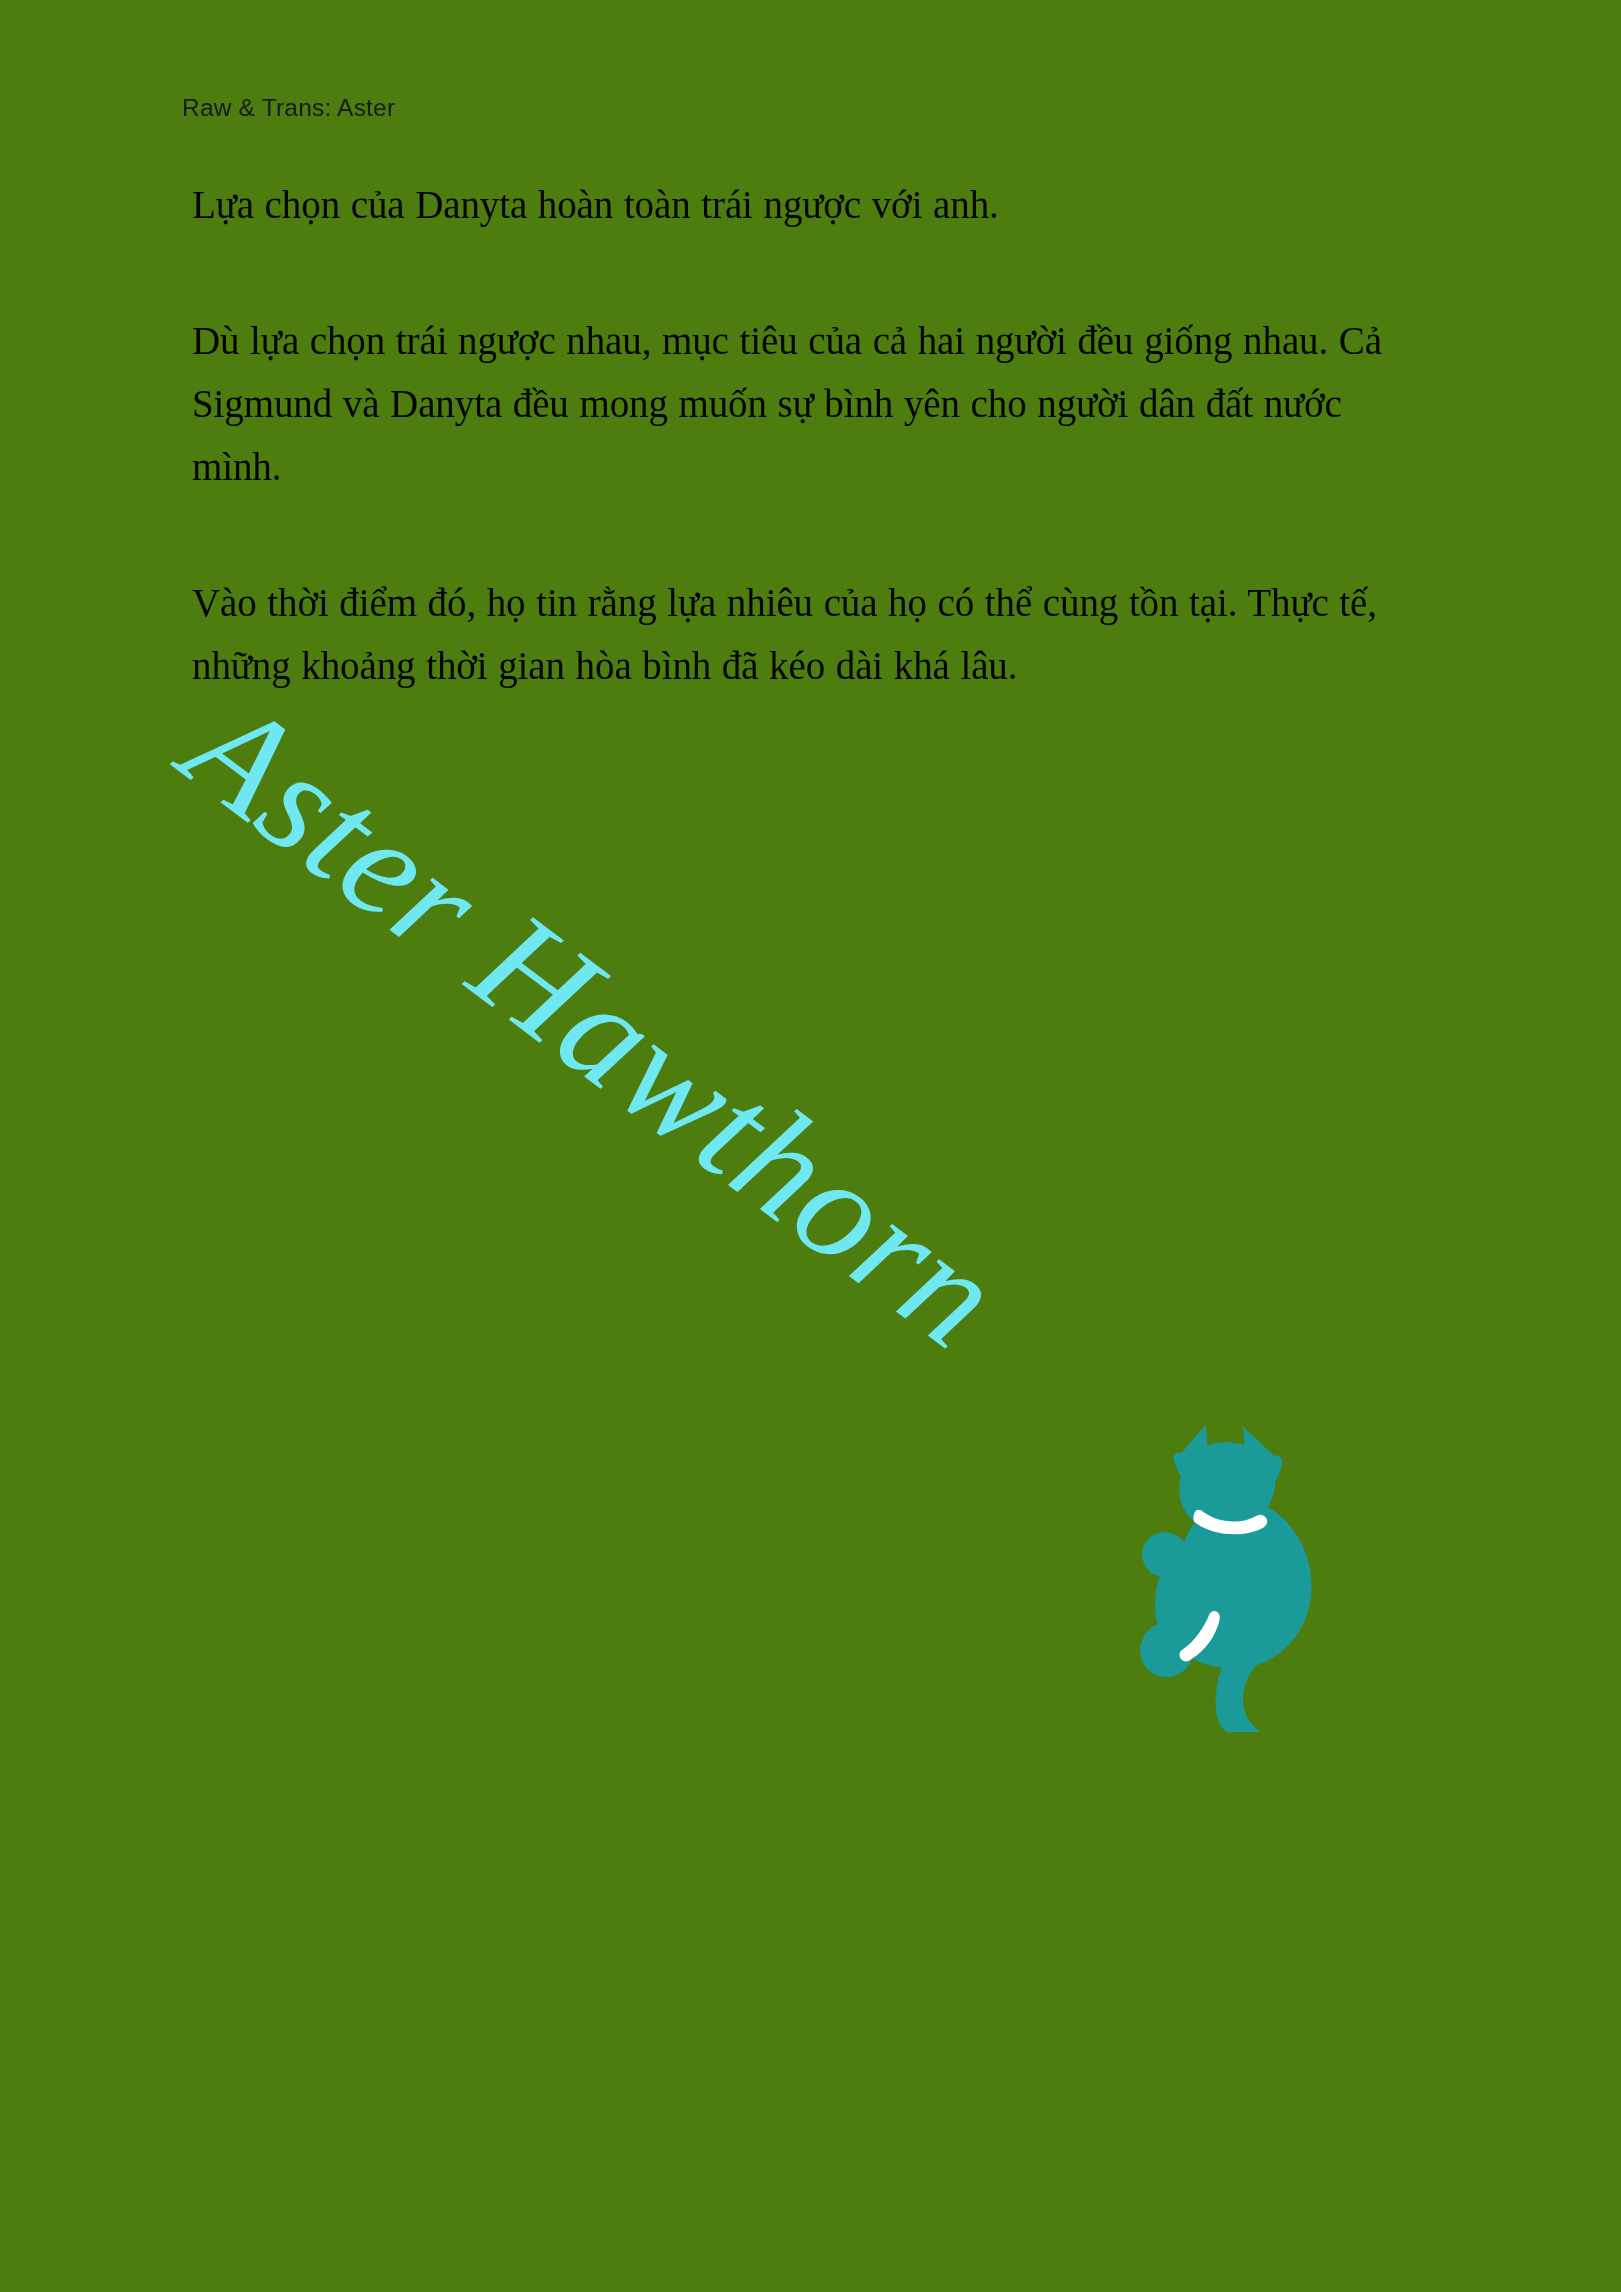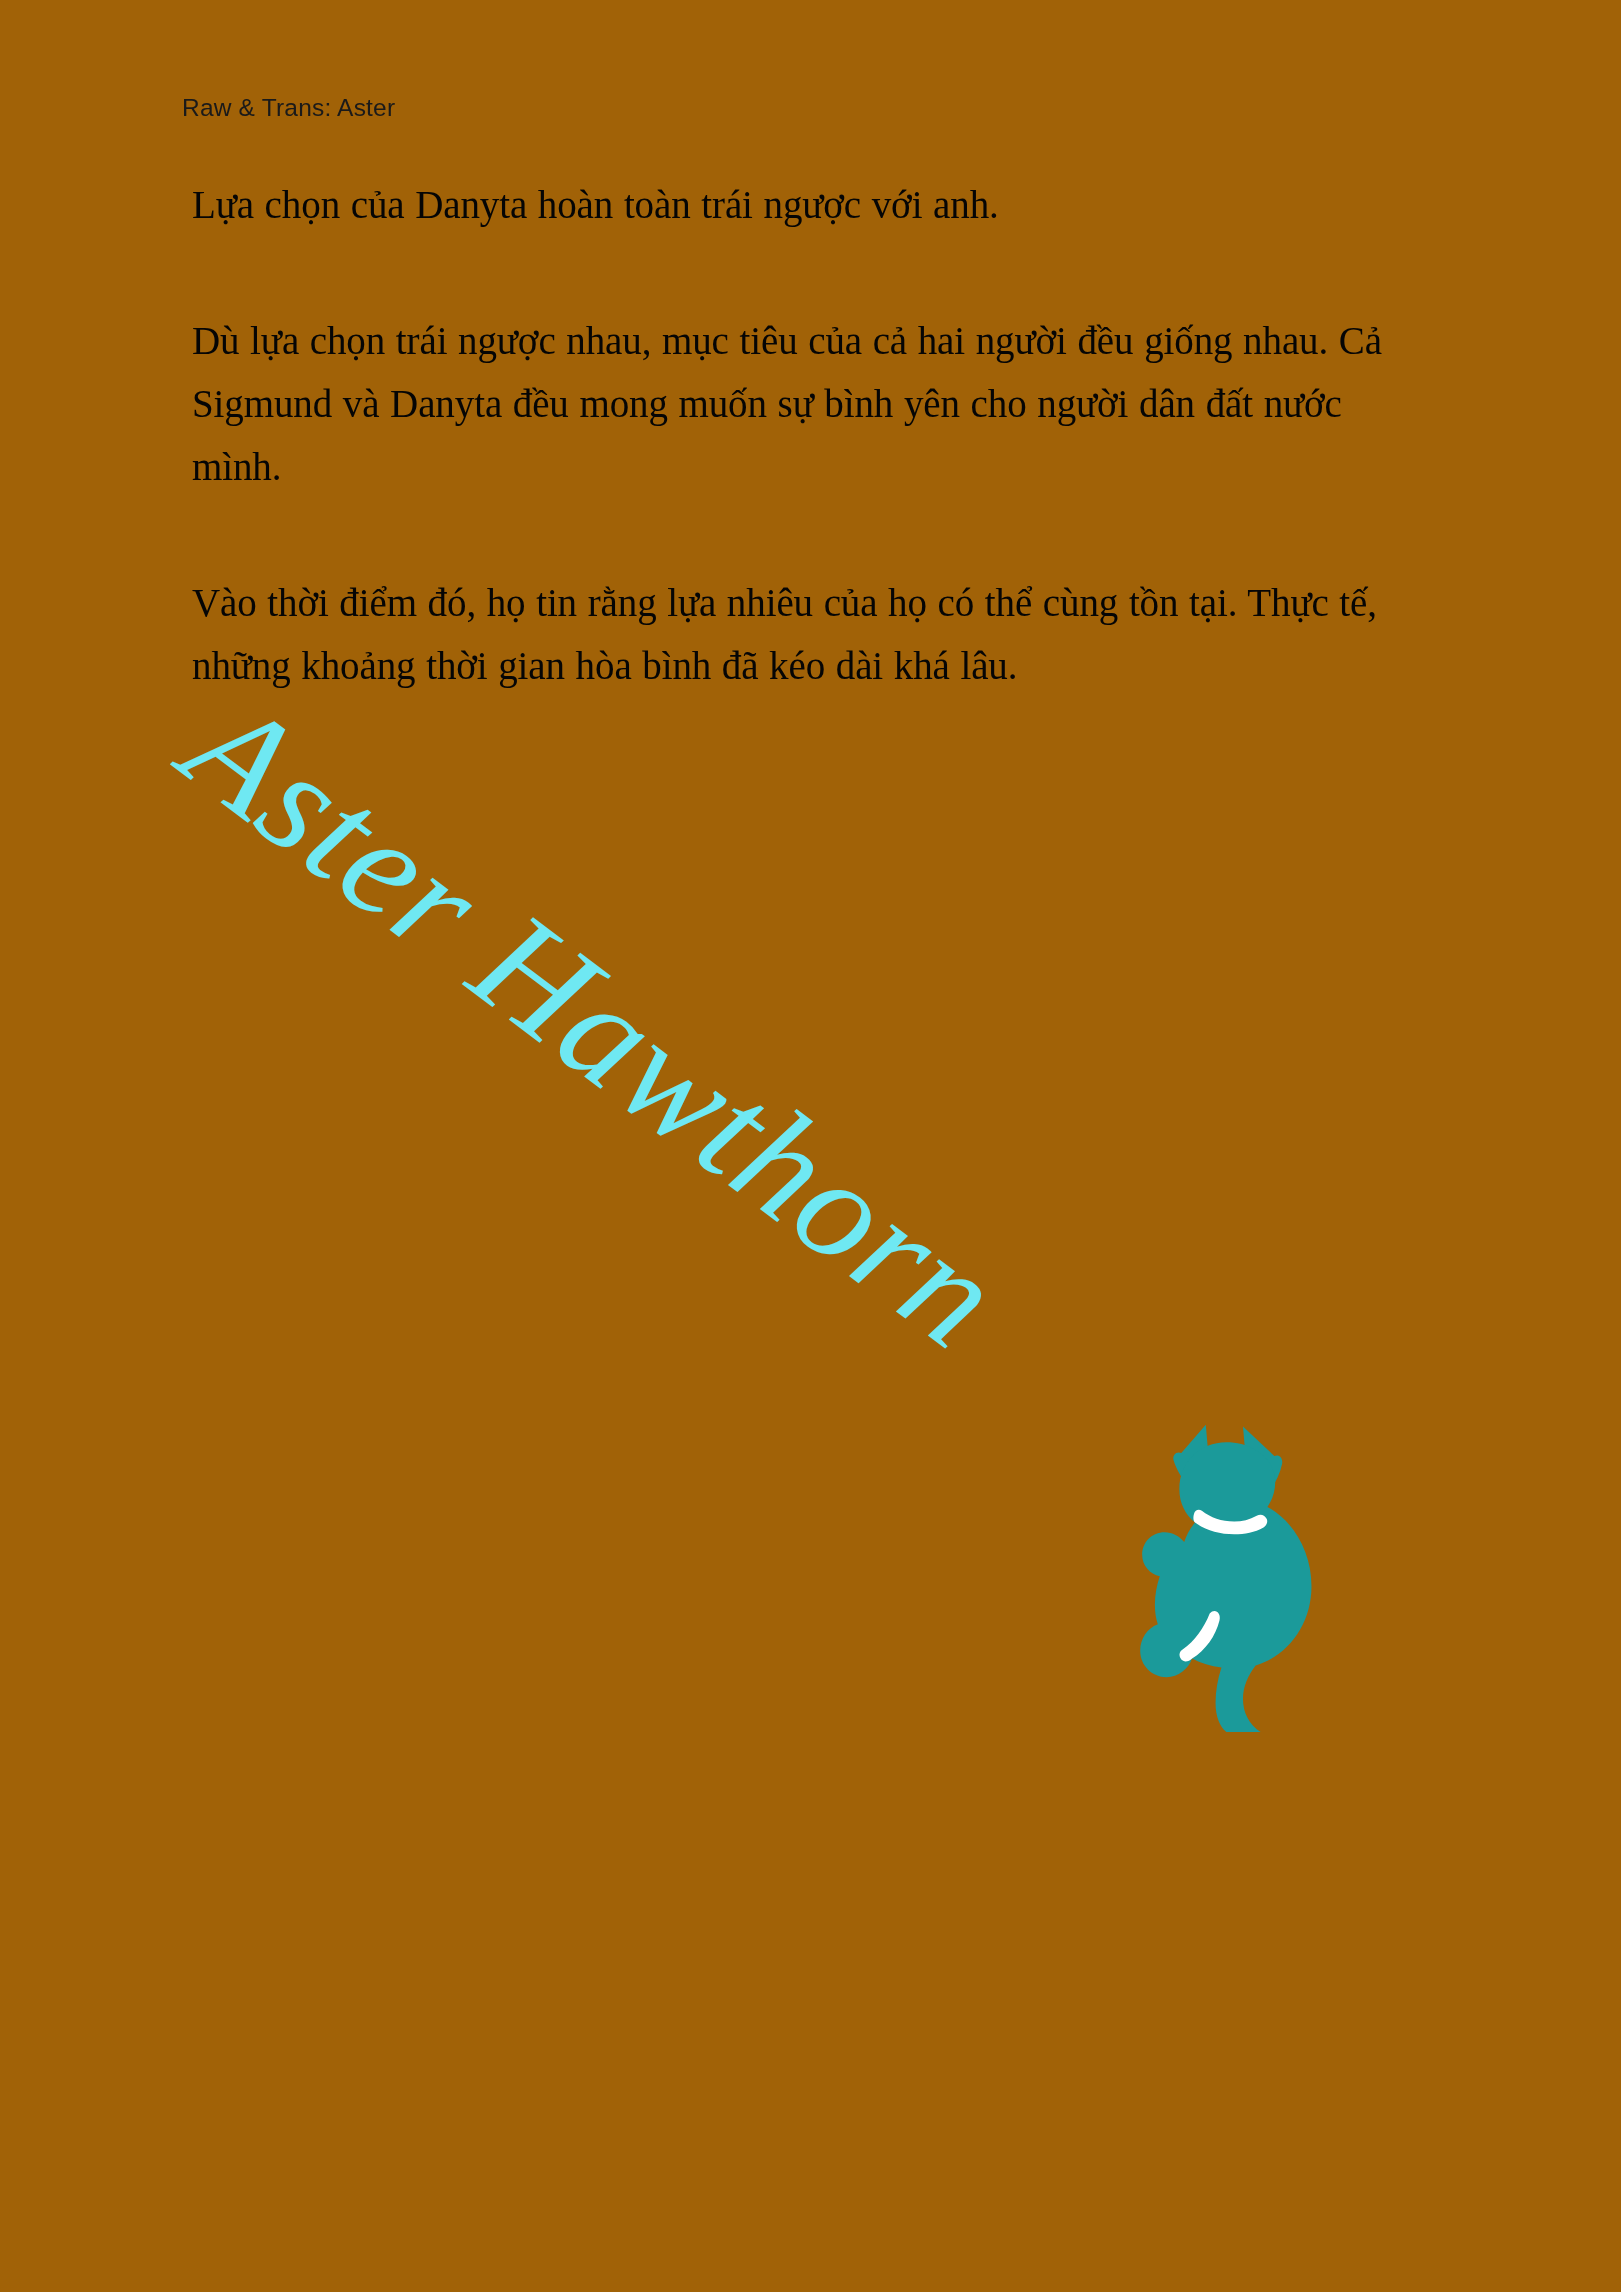--- a/index.html
+++ b/index.html
@@ -7,21 +7,21 @@
     padding: 0;
     background: #ffffff;
   }
   body {
     font-family: "Liberation Serif", "DejaVu Serif", serif;
   }
   .page {
     position: relative;
     width: 1621px;
     height: 2293px;
-    background: #a16207;
+    background: #4d7c0f;
     overflow: hidden;
     box-sizing: border-box;
   }
 
   
   .doc-header {
     position: absolute;
     left: 182px;
     top: 96px;
     font-family: "Liberation Sans", "DejaVu Sans", sans-serif;

